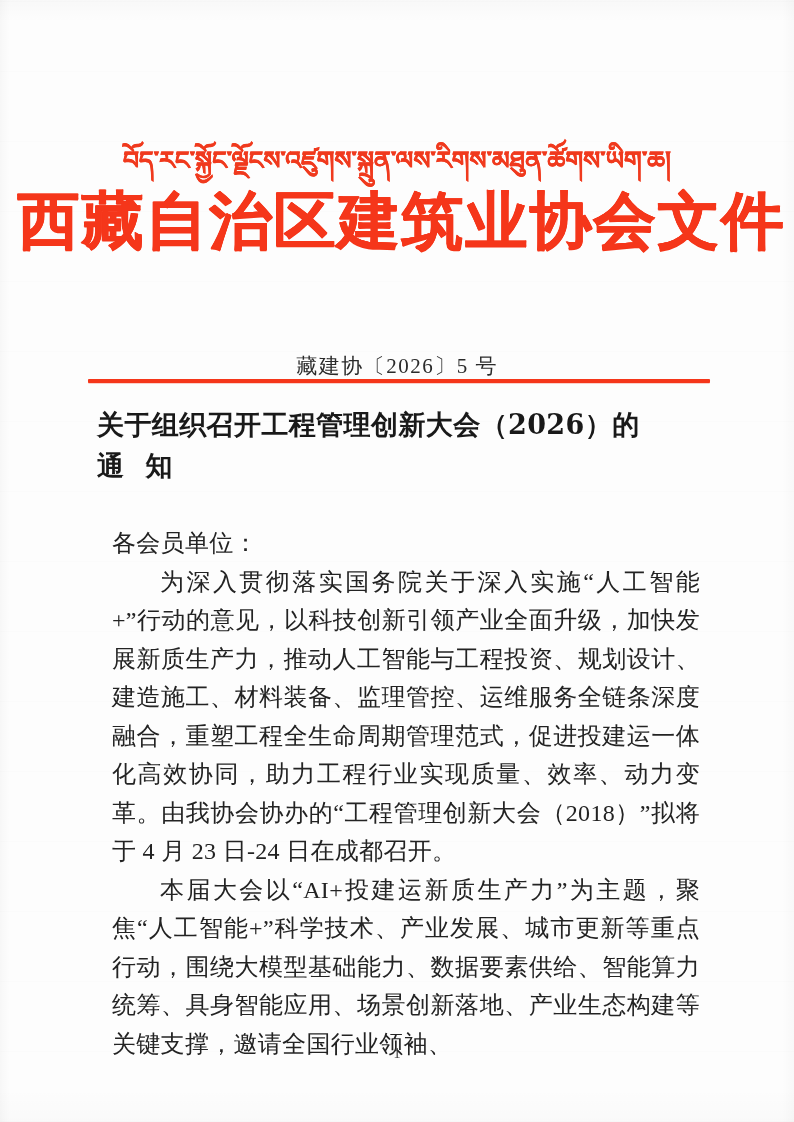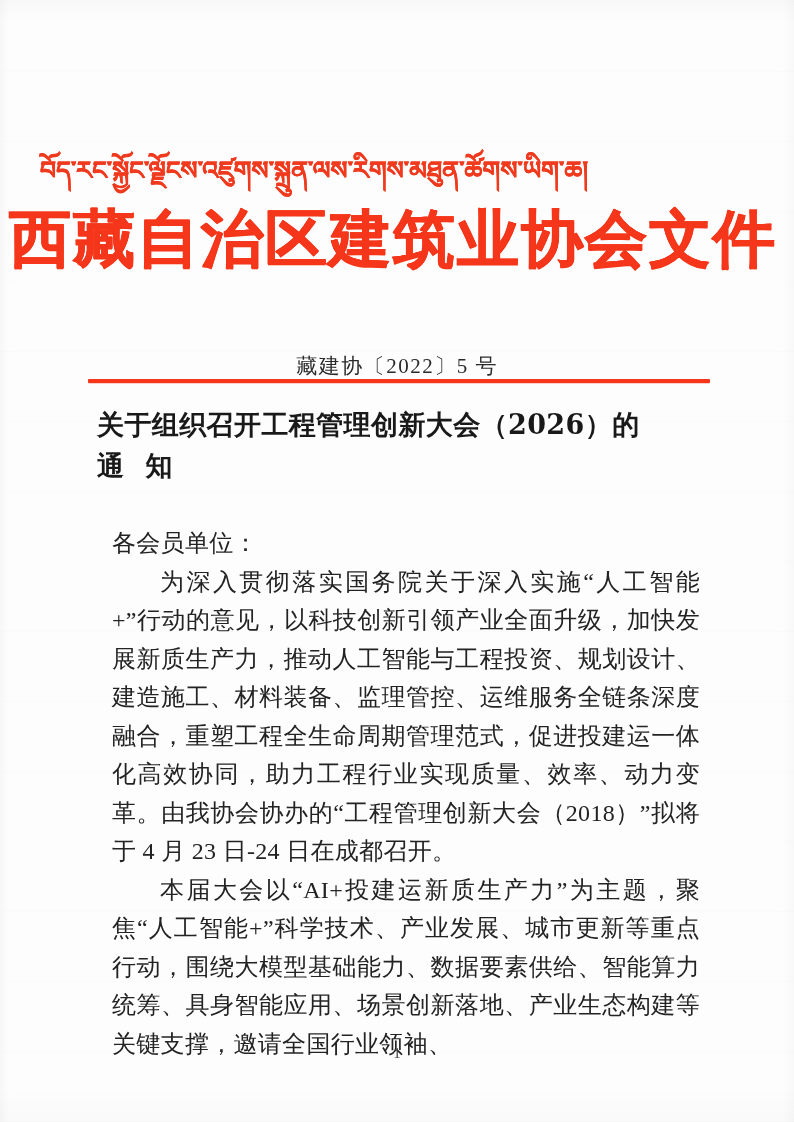--- a/index.html
+++ b/index.html
@@ -32,36 +32,36 @@
       linear-gradient(90deg, rgba(0,0,0,0.022) 0%, rgba(0,0,0,0) 1.2%, rgba(0,0,0,0) 98.5%, rgba(0,0,0,0.018) 100%),
       linear-gradient(180deg, rgba(0,0,0,0.02) 0%, rgba(0,0,0,0) 2%, rgba(0,0,0,0) 97%, rgba(0,0,0,0.015) 100%),
       repeating-linear-gradient(0deg, rgba(0,0,0,0.008) 0px, rgba(0,0,0,0.008) 1px, rgba(0,0,0,0) 1px, rgba(0,0,0,0) 70px);
   }
 
   
   .masthead {
     position: absolute;
     left: 0;
     right: 0;
-    top: 152px;
-    text-align: left;
+    top: 142px;
+    text-align: center;
   }
   .tibetan-line {
     color: #f03a1e;
     font-family: "DejaVu Sans", "Liberation Sans", sans-serif;
     font-size: 25px;
     line-height: 1.5;
     font-weight: 700;
     letter-spacing: 0.2px;
     white-space: nowrap;
     padding: 0 40px;
     -webkit-text-stroke: 0.35px #f03a1e;
   }
   .org-title {
-    margin-top: 16px;
+    margin-top: 8px;
     color: #f5361a;
     font-family: "DejaVu Serif", "Liberation Serif", serif;
     font-weight: 700;
     font-size: 62px;
     line-height: 1.08;
     letter-spacing: 2px;
     white-space: nowrap;
     text-shadow:
        0.5px 0 0 #f5361a,
       -0.5px 0 0 #f5361a,
@@ -153,21 +153,21 @@
 </head>
 <body>
 
 <div class="page">
 
   <div class="masthead">
     <div class="tibetan-line">བོད་རང་སྐྱོང་ལྗོངས་འཛུགས་སྐྲུན་ལས་རིགས་མཐུན་ཚོགས་ཡིག་ཆ།</div>
     <div class="org-title">西藏自治区建筑业协会文件</div>
   </div>
 
-  <div class="doc-number">藏建协〔2022〕5 号</div>
+  <div class="doc-number">藏建协〔2026〕5 号</div>
 
   <div class="red-rule"></div>
 
   <div class="title-block">
     <div class="title-line-1">关于组织召开工程管理创新大会（2026）的</div>
     <div class="title-line-2">通 知</div>
   </div>
 
   <div class="body-text">
     <p class="salutation">各会员单位：</p>

